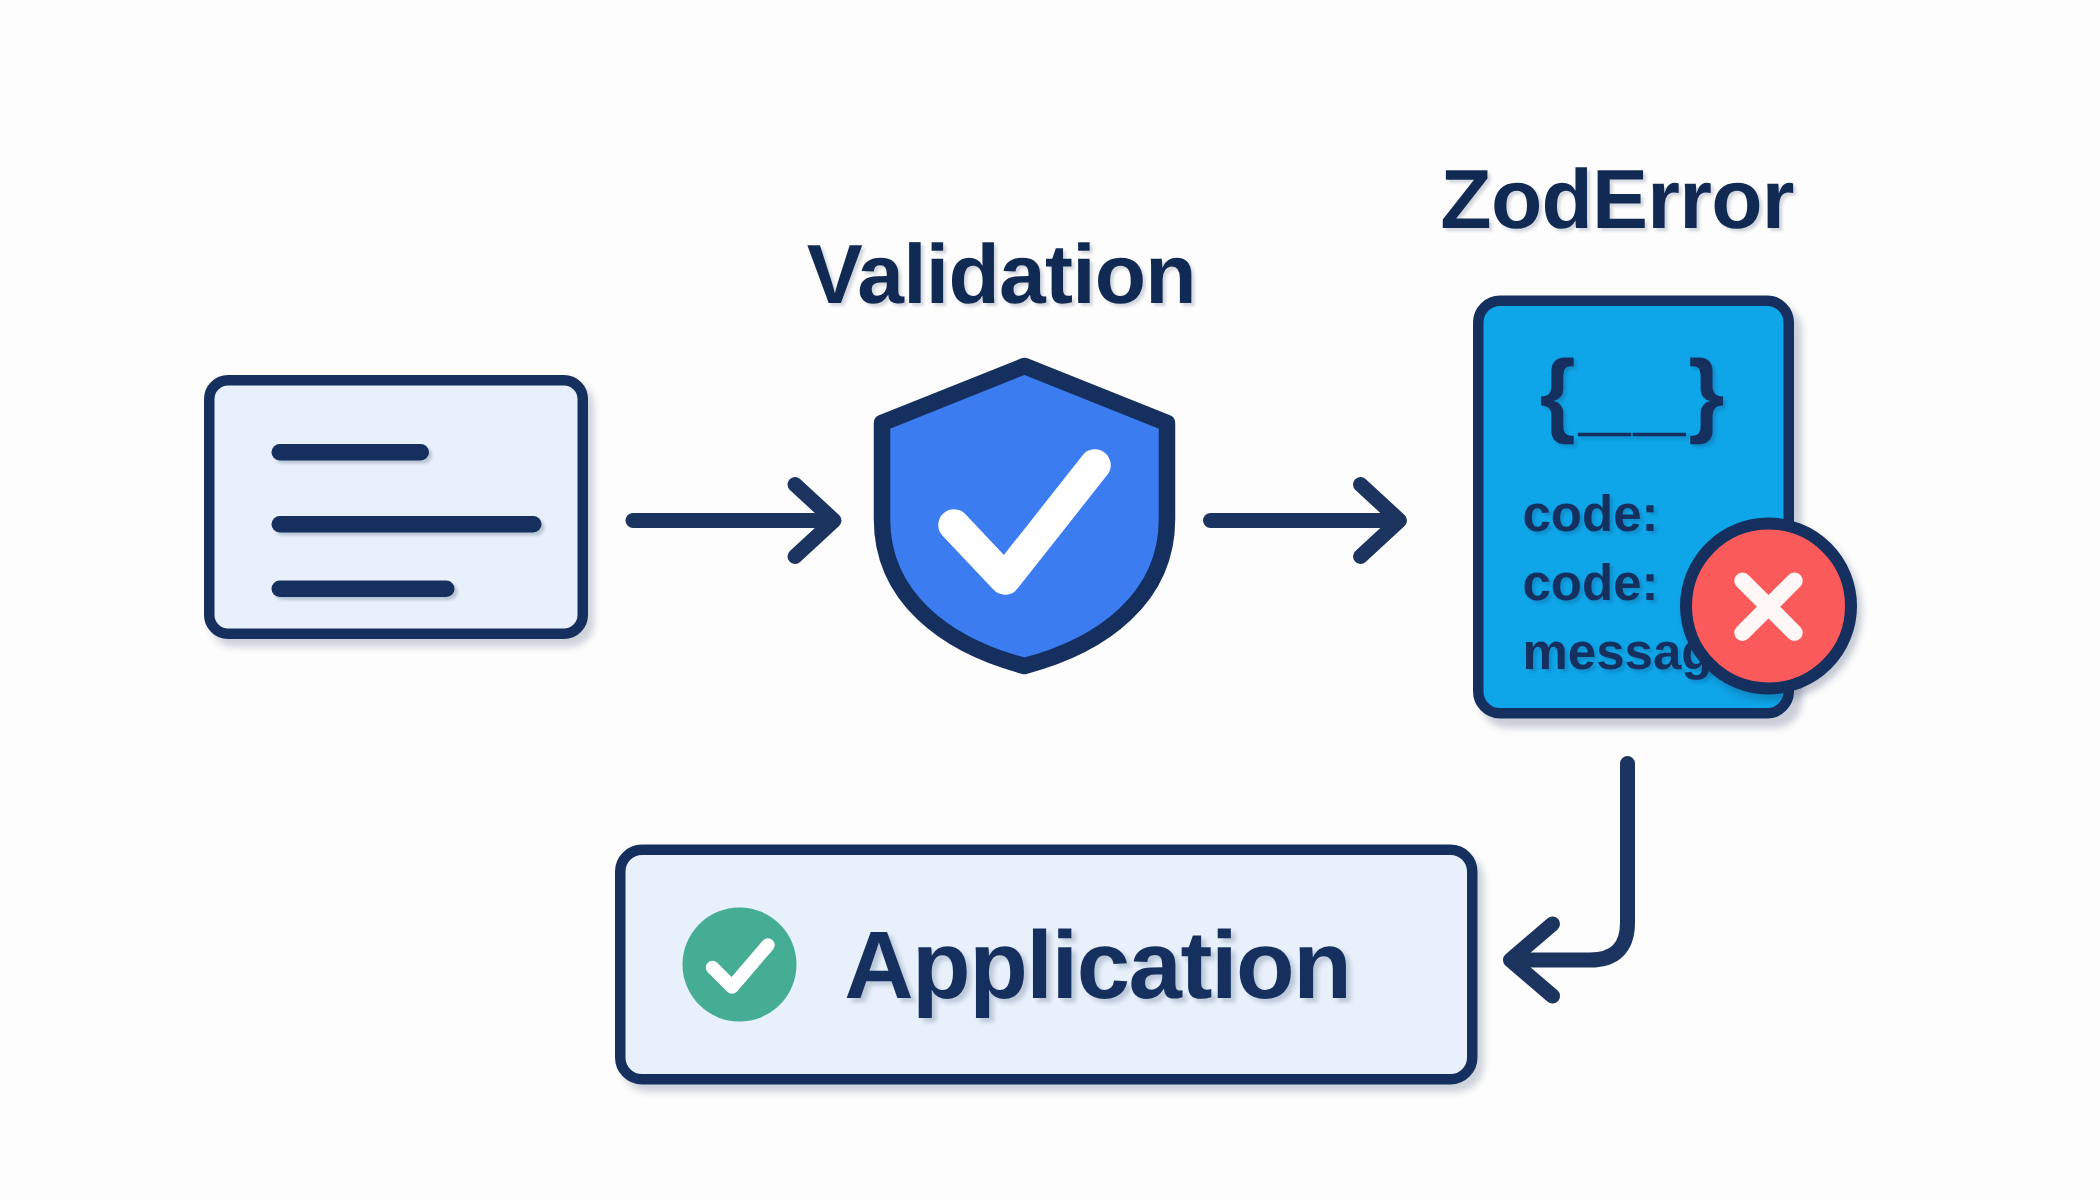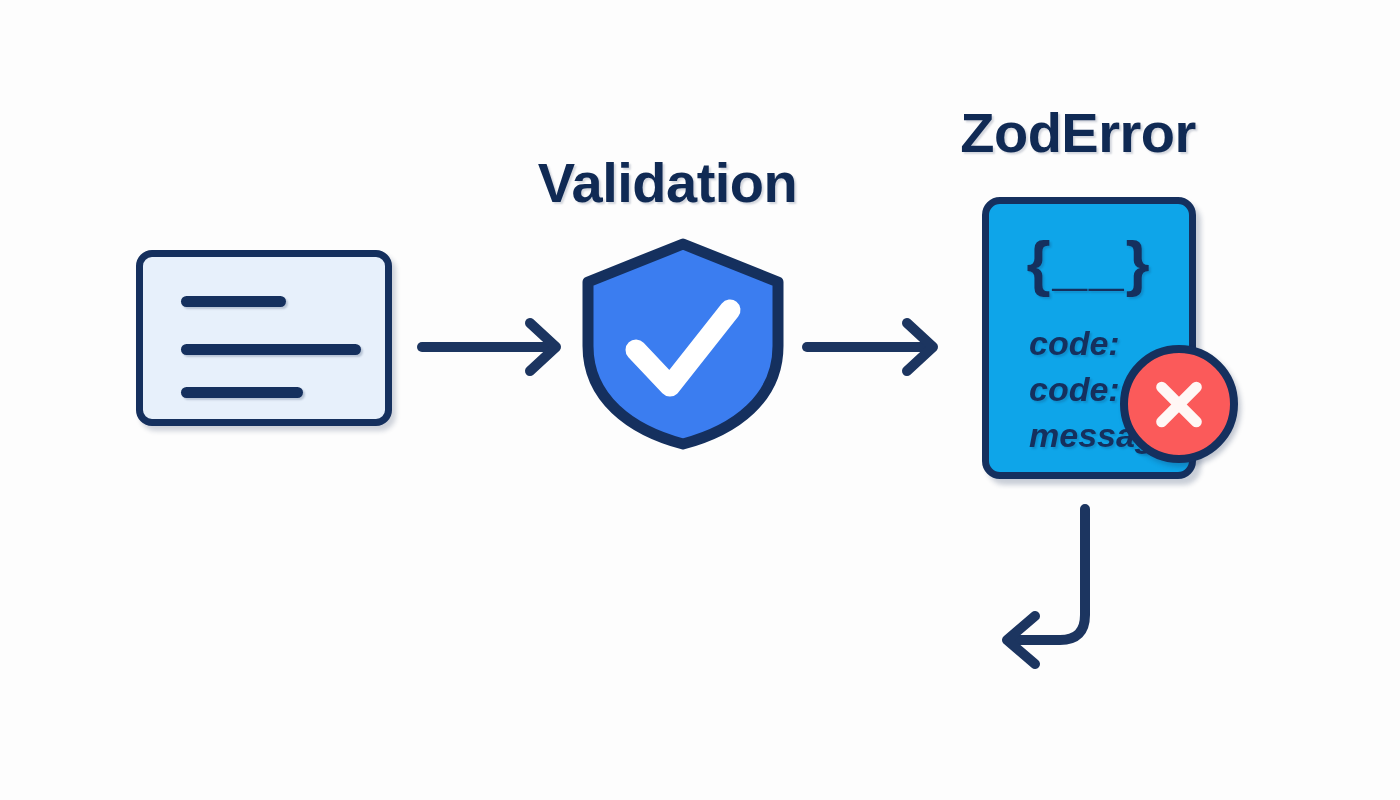--- a/index.html
+++ b/index.html
@@ -93,27 +93,26 @@
     font-family: "Liberation Sans", sans-serif;
     font-weight: bold;
     font-size: 62px;
     line-height: 1;
     color: #15305E;
     letter-spacing: 2px;
     text-shadow: 2px 2px 2px rgba(20,40,80,0.18);
   }
   .zod-field {
     position: absolute;
-    left: 40px;
+    left: 26px;
     font-size: 34px;
     font-weight: bold;
     color: #15305E;
     white-space: nowrap;
     text-shadow: 2px 2px 2px rgba(20,40,80,0.18);
-    font-style: italic;
   }
   #zod-field-0 { top: 120px; }
   #zod-field-1 { top: 166px; }
   #zod-field-2 { top: 212px; }
 
   
   #error-badge {
     left: 1120px; top: 345px;
     width: 118px; height: 118px;
     box-sizing: border-box;
@@ -213,14 +212,22 @@
     <div class="x-bar b"></div>
   </div>
 
   <svg class="arrow-svg" id="arrow-3" style="left:985px; top:495px;" width="135" height="180" viewBox="0 0 135 180">
     <g fill="none" stroke="#1C3560" stroke-width="10" stroke-linecap="round" stroke-linejoin="round">
       <path d="M100 14 L100 120 Q100 145 75 145 L28 145"></path>
       <polyline points="50,121 22,145 50,169"></polyline>
     </g>
   </svg>
 
+  <div class="abs" id="app-box">
+    <div id="app-check">
+      <svg width="76" height="76" viewBox="0 0 76 76">
+        <polyline points="20,40 33,53 57,25" fill="none" stroke="#FFFFFF" stroke-width="9" stroke-linecap="round" stroke-linejoin="round"></polyline>
+      </svg>
+    </div>
+    <div id="app-label">Application</div>
+  </div>
 
 </div>
 
 </body></html>

